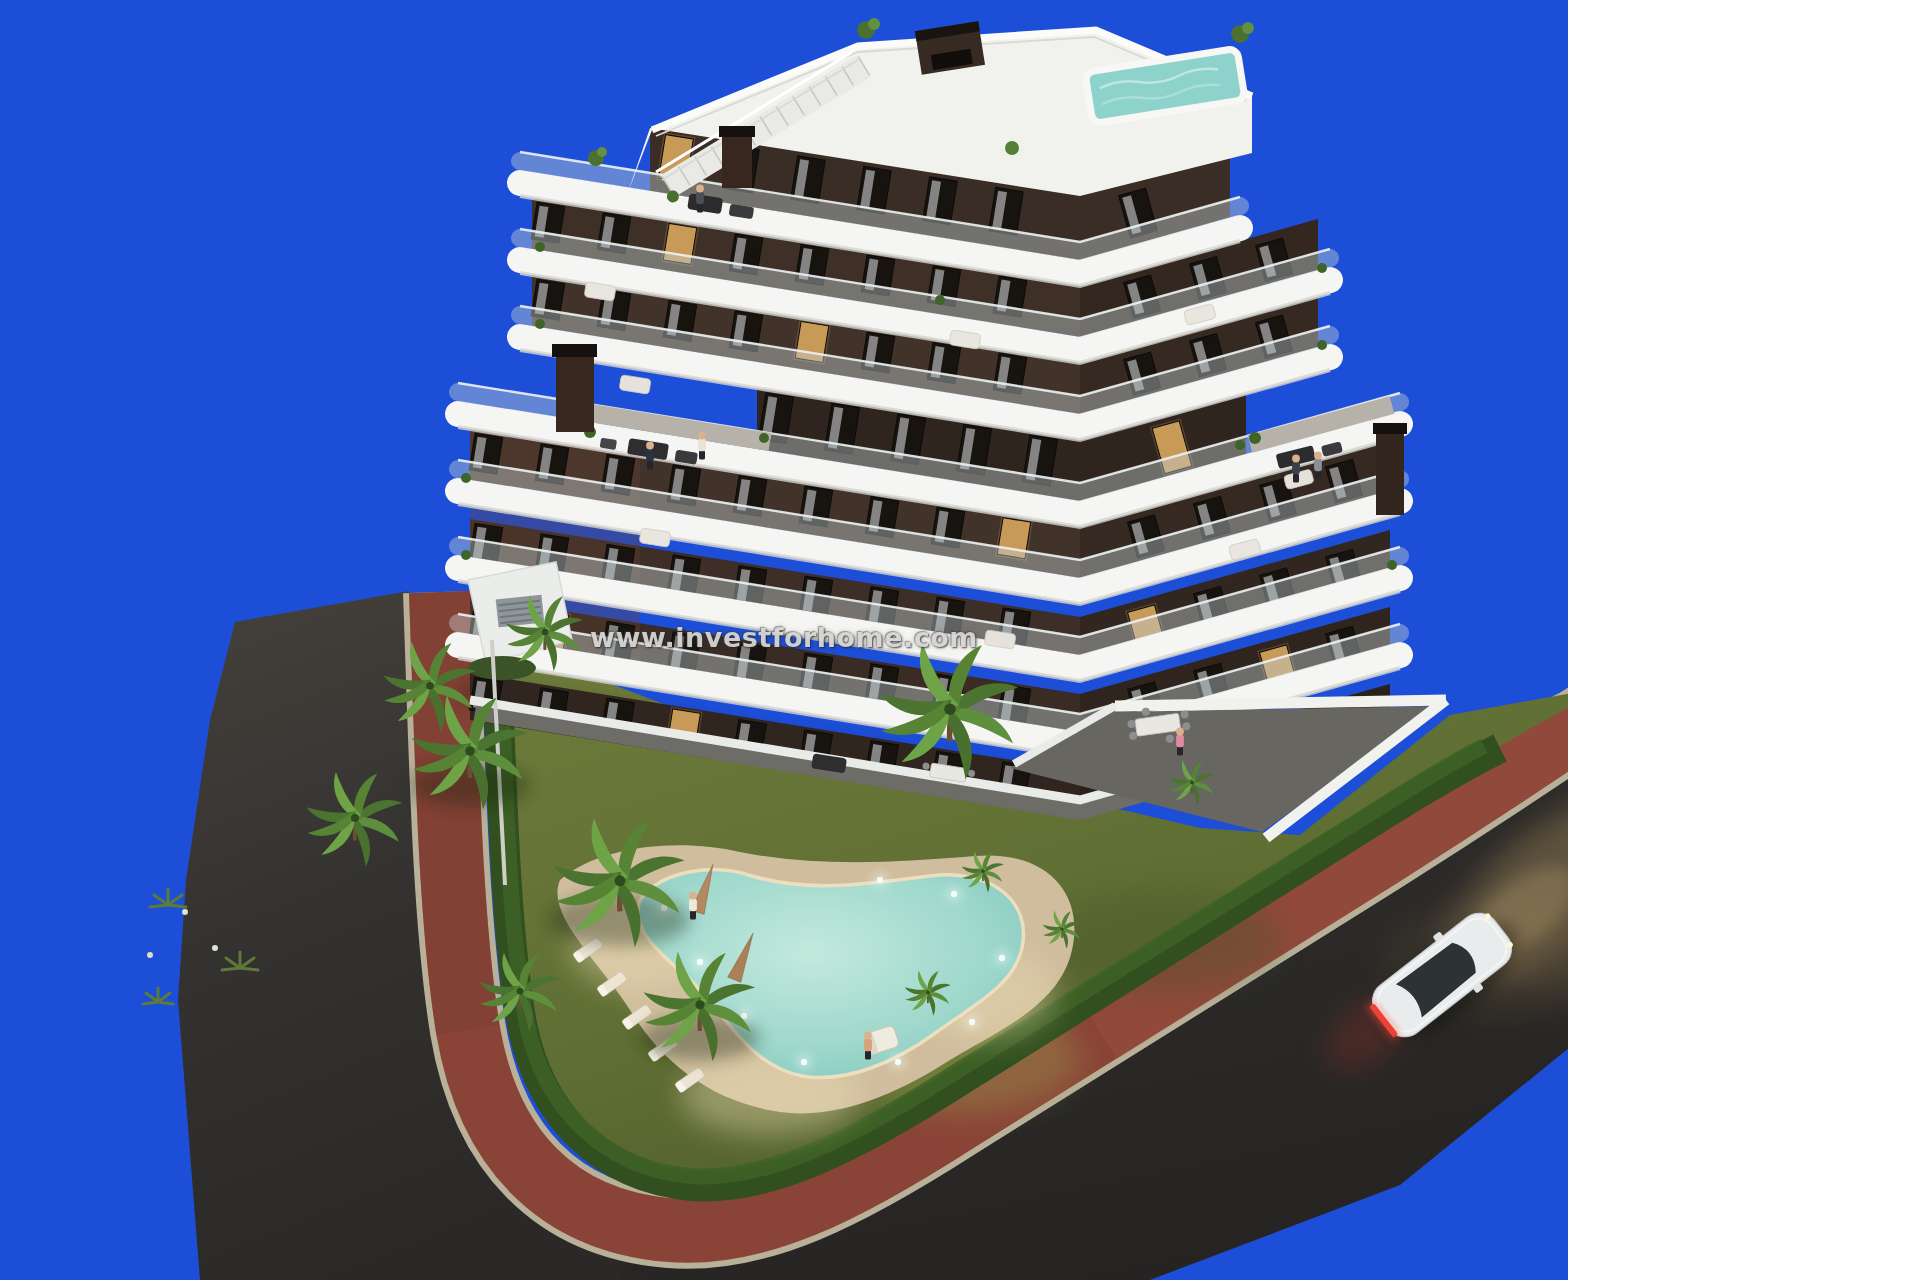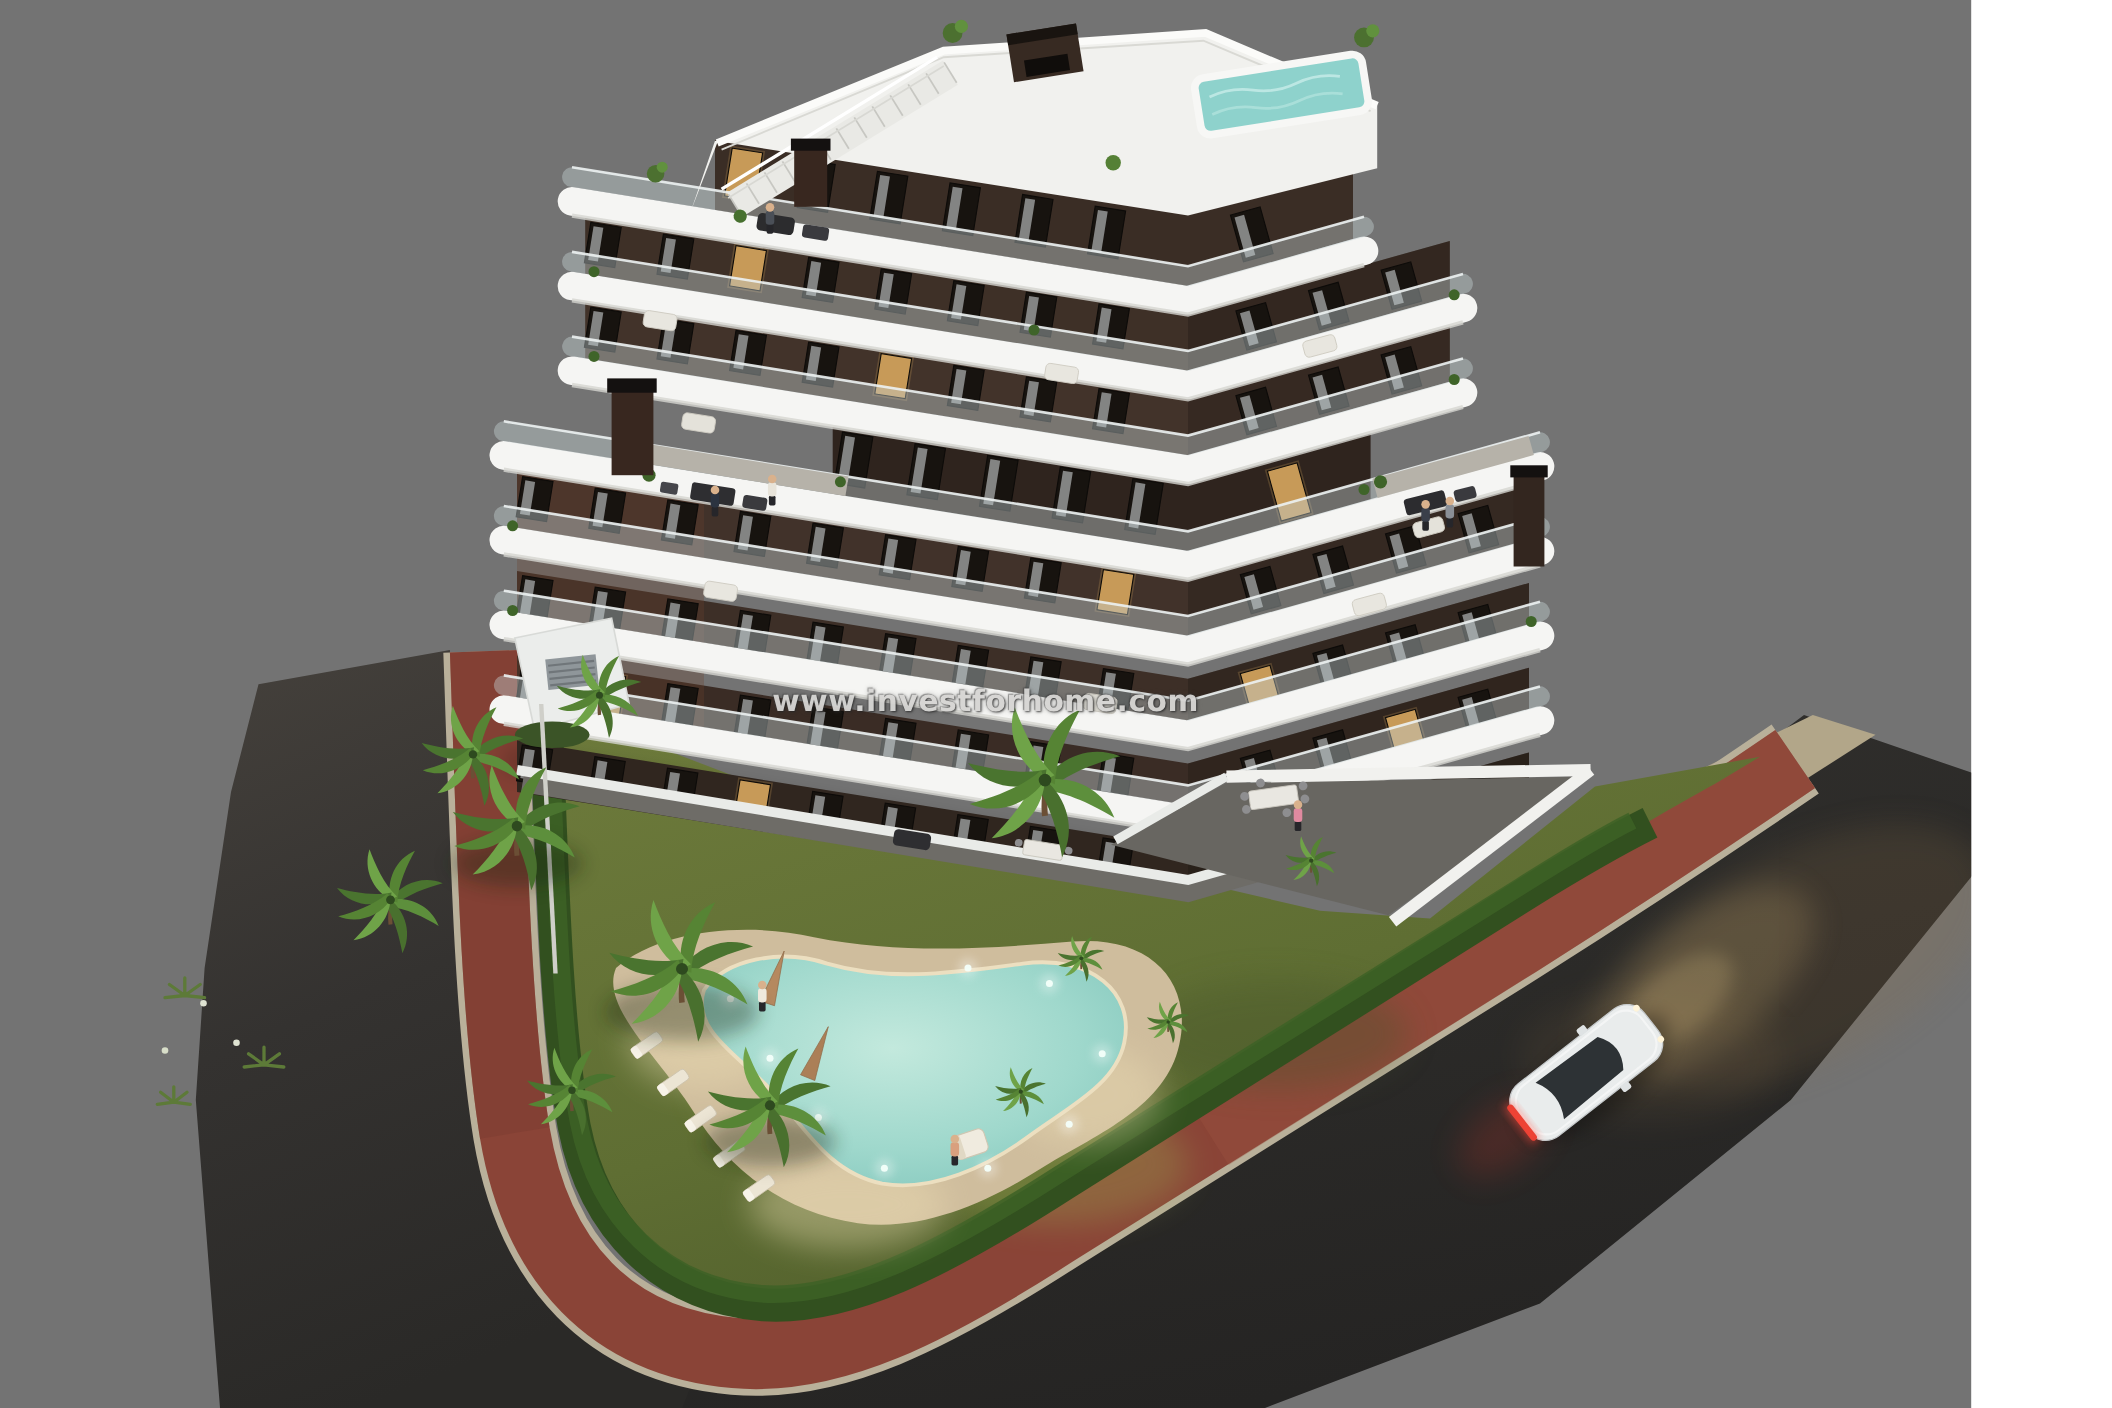--- a/index.html
+++ b/index.html
@@ -1,16 +1,16 @@
 <!DOCTYPE html>
 <html><head>
 <meta charset="utf-8">
 <style>
   html,body{margin:0;padding:0;background:#ffffff;}
-  .stage{position:relative;width:1792px;height:1280px;background:#737373;overflow:hidden;
+  .stage{position:relative;width:1568px;height:1280px;background:#1d4ed8;overflow:hidden;
          font-family:"DejaVu Sans","Liberation Sans",sans-serif;}
   .stage svg{position:absolute;left:0;top:0;}
   .watermark{position:absolute;left:0;right:0;top:622px;text-align:center;
     font-weight:bold;font-size:27px;letter-spacing:.5px;color:#d6d5d3;opacity:.95;
     text-shadow:1px 1px 2px rgba(35,35,35,.85),-1px -1px 1px rgba(60,60,60,.5),0 0 6px rgba(80,80,80,.35);}
 </style>
 </head>
 <body>
 
 <div class="stage">

